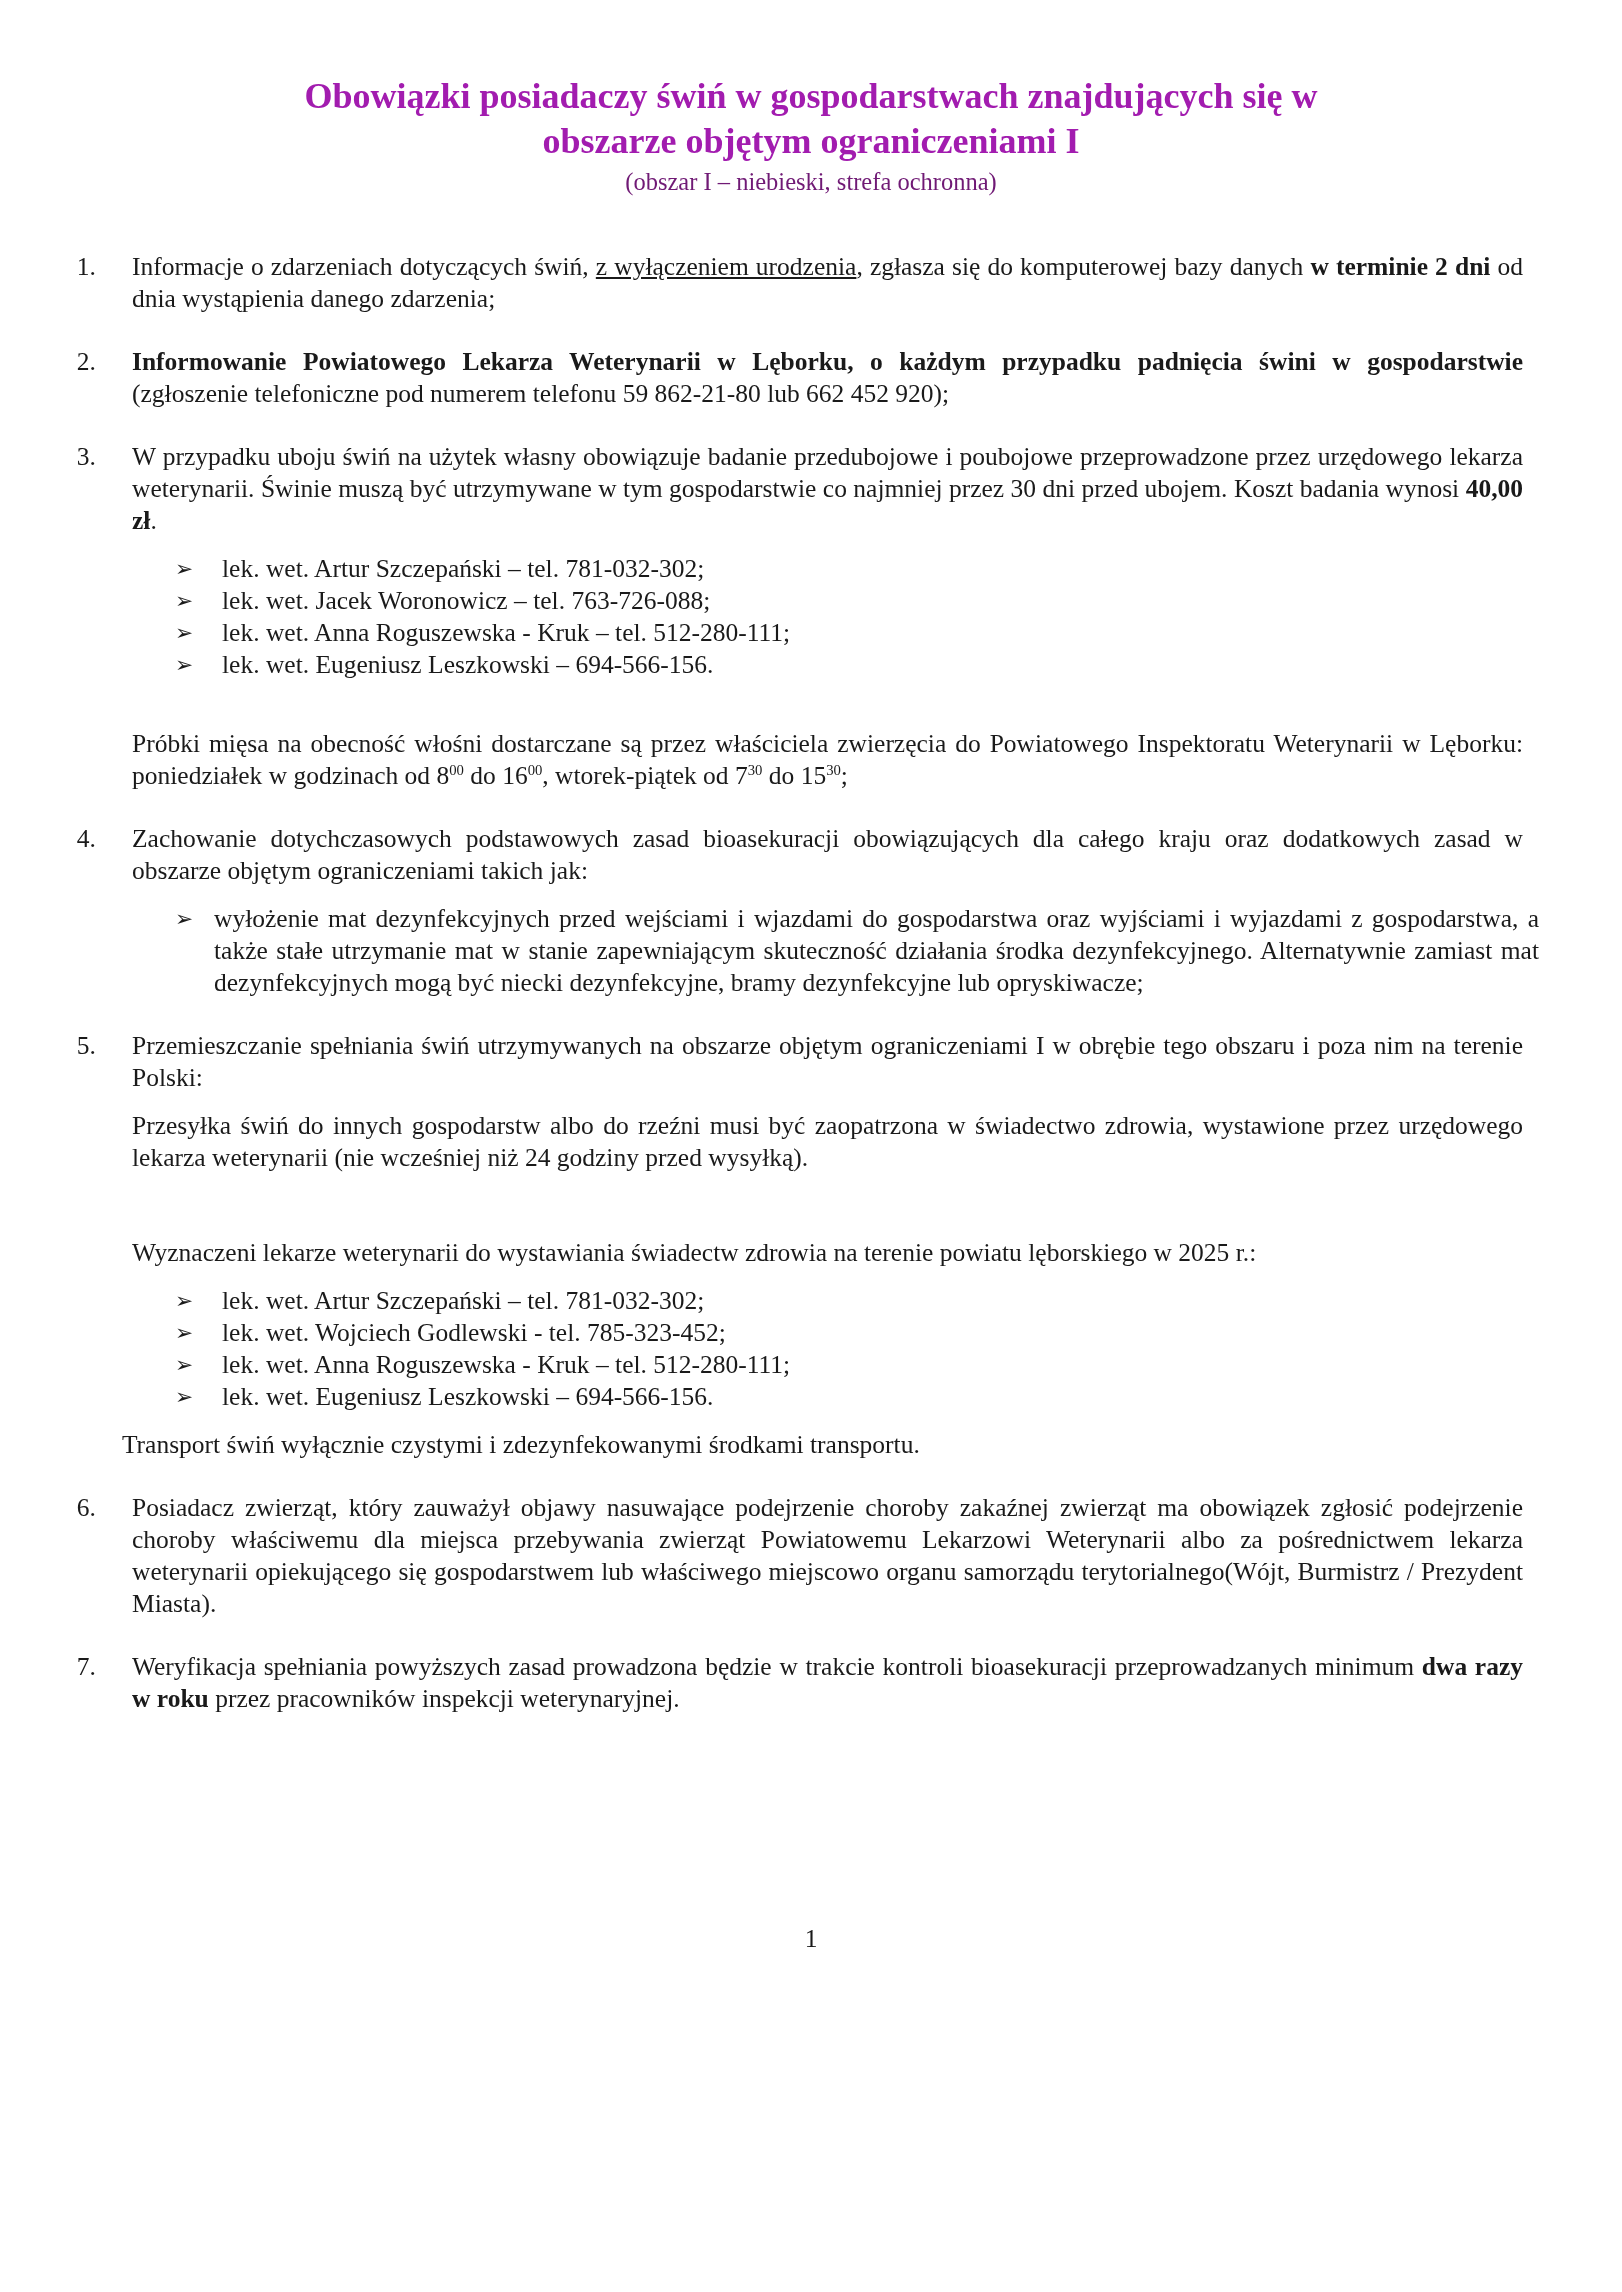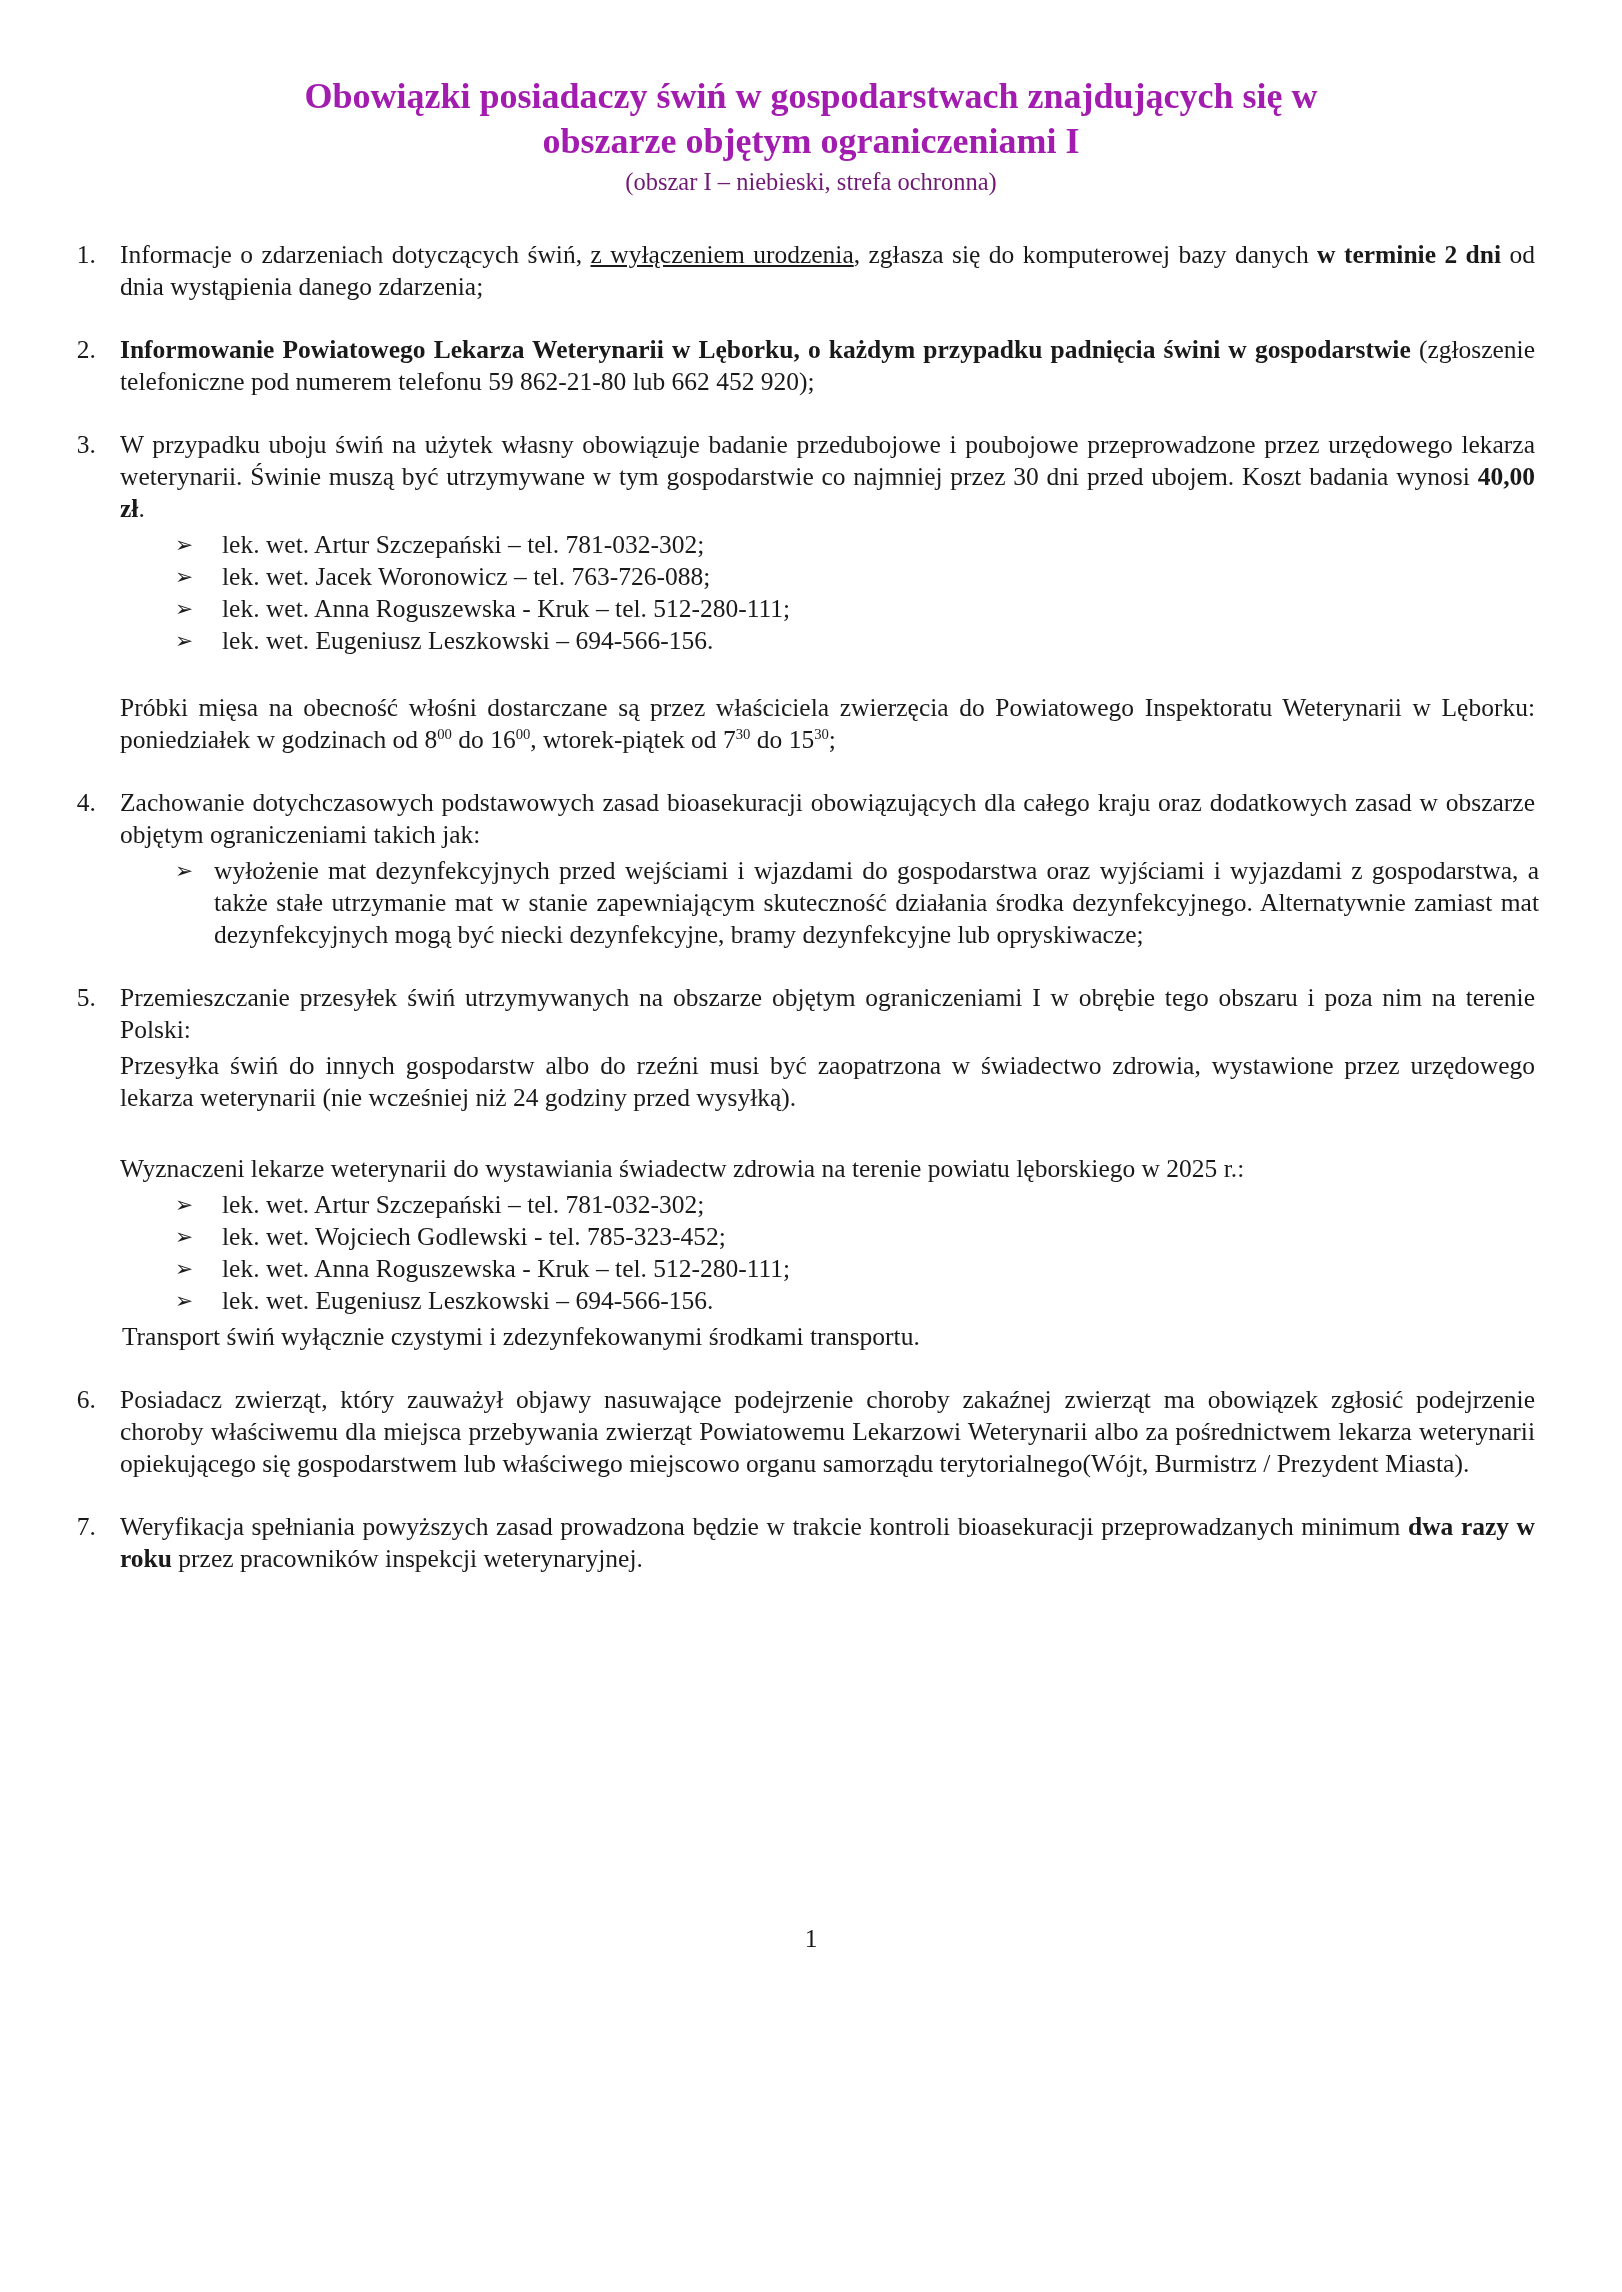--- a/index.html
+++ b/index.html
@@ -6,21 +6,21 @@
   body { width: 1622px; height: 2293px; position: relative; overflow: hidden;
          font-family: "Liberation Serif", "DejaVu Serif", serif; color: #1a1a1a; }
   .page { position: absolute; left: 0; top: 0; width: 1622px; height: 2293px; }
   .title { position: absolute; left: 0; width: 1622px; text-align: center; color: #a21caf;
            font-weight: bold; font-size: 36px; line-height: 45px; top: 74px; }
   .subtitle { position: absolute; left: 0; width: 1622px; text-align: center; color: #701a75;
               font-size: 24.5px; top: 167px; line-height: 29px; }
   .content { position: absolute; left: 69px; top: 235px; width: 1470px; font-size: 25.5px; line-height: 32px; }
   .item { position: relative; padding-left: 47px; text-align: justify; margin-bottom: 31px; }
   .num { position: absolute; left: 7.8px; top: 0; }
-  .item p { margin: 4px; }
+  .item p { margin: 16px; }
   ul.arrows { list-style: none; margin: 0; padding: 0 0 0 59px; }
   ul.arrows li { position: relative; padding-left: 47px; text-align: left; }
   ul.arrows.wide li { text-align: justify; padding-left: 39px; }
   .arrow { position: absolute; left: 0; top: 0; font-size: 21.6px; }
   .b { font-weight: bold; }
   .u { text-decoration: underline; }
   .gap { height: 31px; }
   sup { font-size: 14.7px; vertical-align: 8.8px; line-height: 0; }
   .pagenum { position: absolute; left: 0; width: 1622px; text-align: center; top: 1924px; font-size: 25.5px; }
 </style>
@@ -62,21 +62,21 @@
     <div class="item">
       <span class="num">4.</span>
       <p>Zachowanie dotychczasowych podstawowych zasad bioasekuracji obowiązujących dla całego kraju oraz dodatkowych zasad w obszarze objętym ograniczeniami takich jak:</p>
       <ul class="arrows wide">
         <li><span class="arrow">➢</span><span>wyłożenie mat dezynfekcyjnych przed wejściami i wjazdami do gospodarstwa oraz wyjściami i wyjazdami z gospodarstwa, a także stałe utrzymanie mat w stanie zapewniającym skuteczność działania środka dezynfekcyjnego. Alternatywnie zamiast mat dezynfekcyjnych mogą być niecki dezynfekcyjne, bramy dezynfekcyjne lub opryskiwacze;</span></li>
       </ul>
     </div>
 
     <div class="item">
       <span class="num">5.</span>
-      <p>Przemieszczanie przesyłek świń utrzymywanych na obszarze objętym ograniczeniami I w obrębie tego obszaru i poza nim na terenie Polski:</p>
+      <p>Przemieszczanie spełniania świń utrzymywanych na obszarze objętym ograniczeniami I w obrębie tego obszaru i poza nim na terenie Polski:</p>
       <p>Przesyłka świń do innych gospodarstw albo do rzeźni musi być zaopatrzona w świadectwo zdrowia, wystawione przez urzędowego lekarza weterynarii (nie wcześniej niż 24 godziny przed wysyłką).</p>
       <div class="gap"></div>
       <p>Wyznaczeni lekarze weterynarii do wystawiania świadectw zdrowia na terenie powiatu lęborskiego w 2025 r.:</p>
       <ul class="arrows">
         <li><span class="arrow">➢</span><span>lek. wet. Artur Szczepański – tel. 781-032-302;</span></li>
         <li><span class="arrow">➢</span><span>lek. wet. Wojciech Godlewski - tel. 785-323-452;</span></li>
         <li><span class="arrow">➢</span><span>lek. wet. Anna Roguszewska - Kruk – tel. 512-280-111;</span></li>
         <li><span class="arrow">➢</span><span>lek. wet. Eugeniusz Leszkowski – 694-566-156.</span></li>
       </ul>
       <p style="margin-left:5.9px">Transport świń wyłącznie czystymi i zdezynfekowanymi  środkami transportu.</p>

